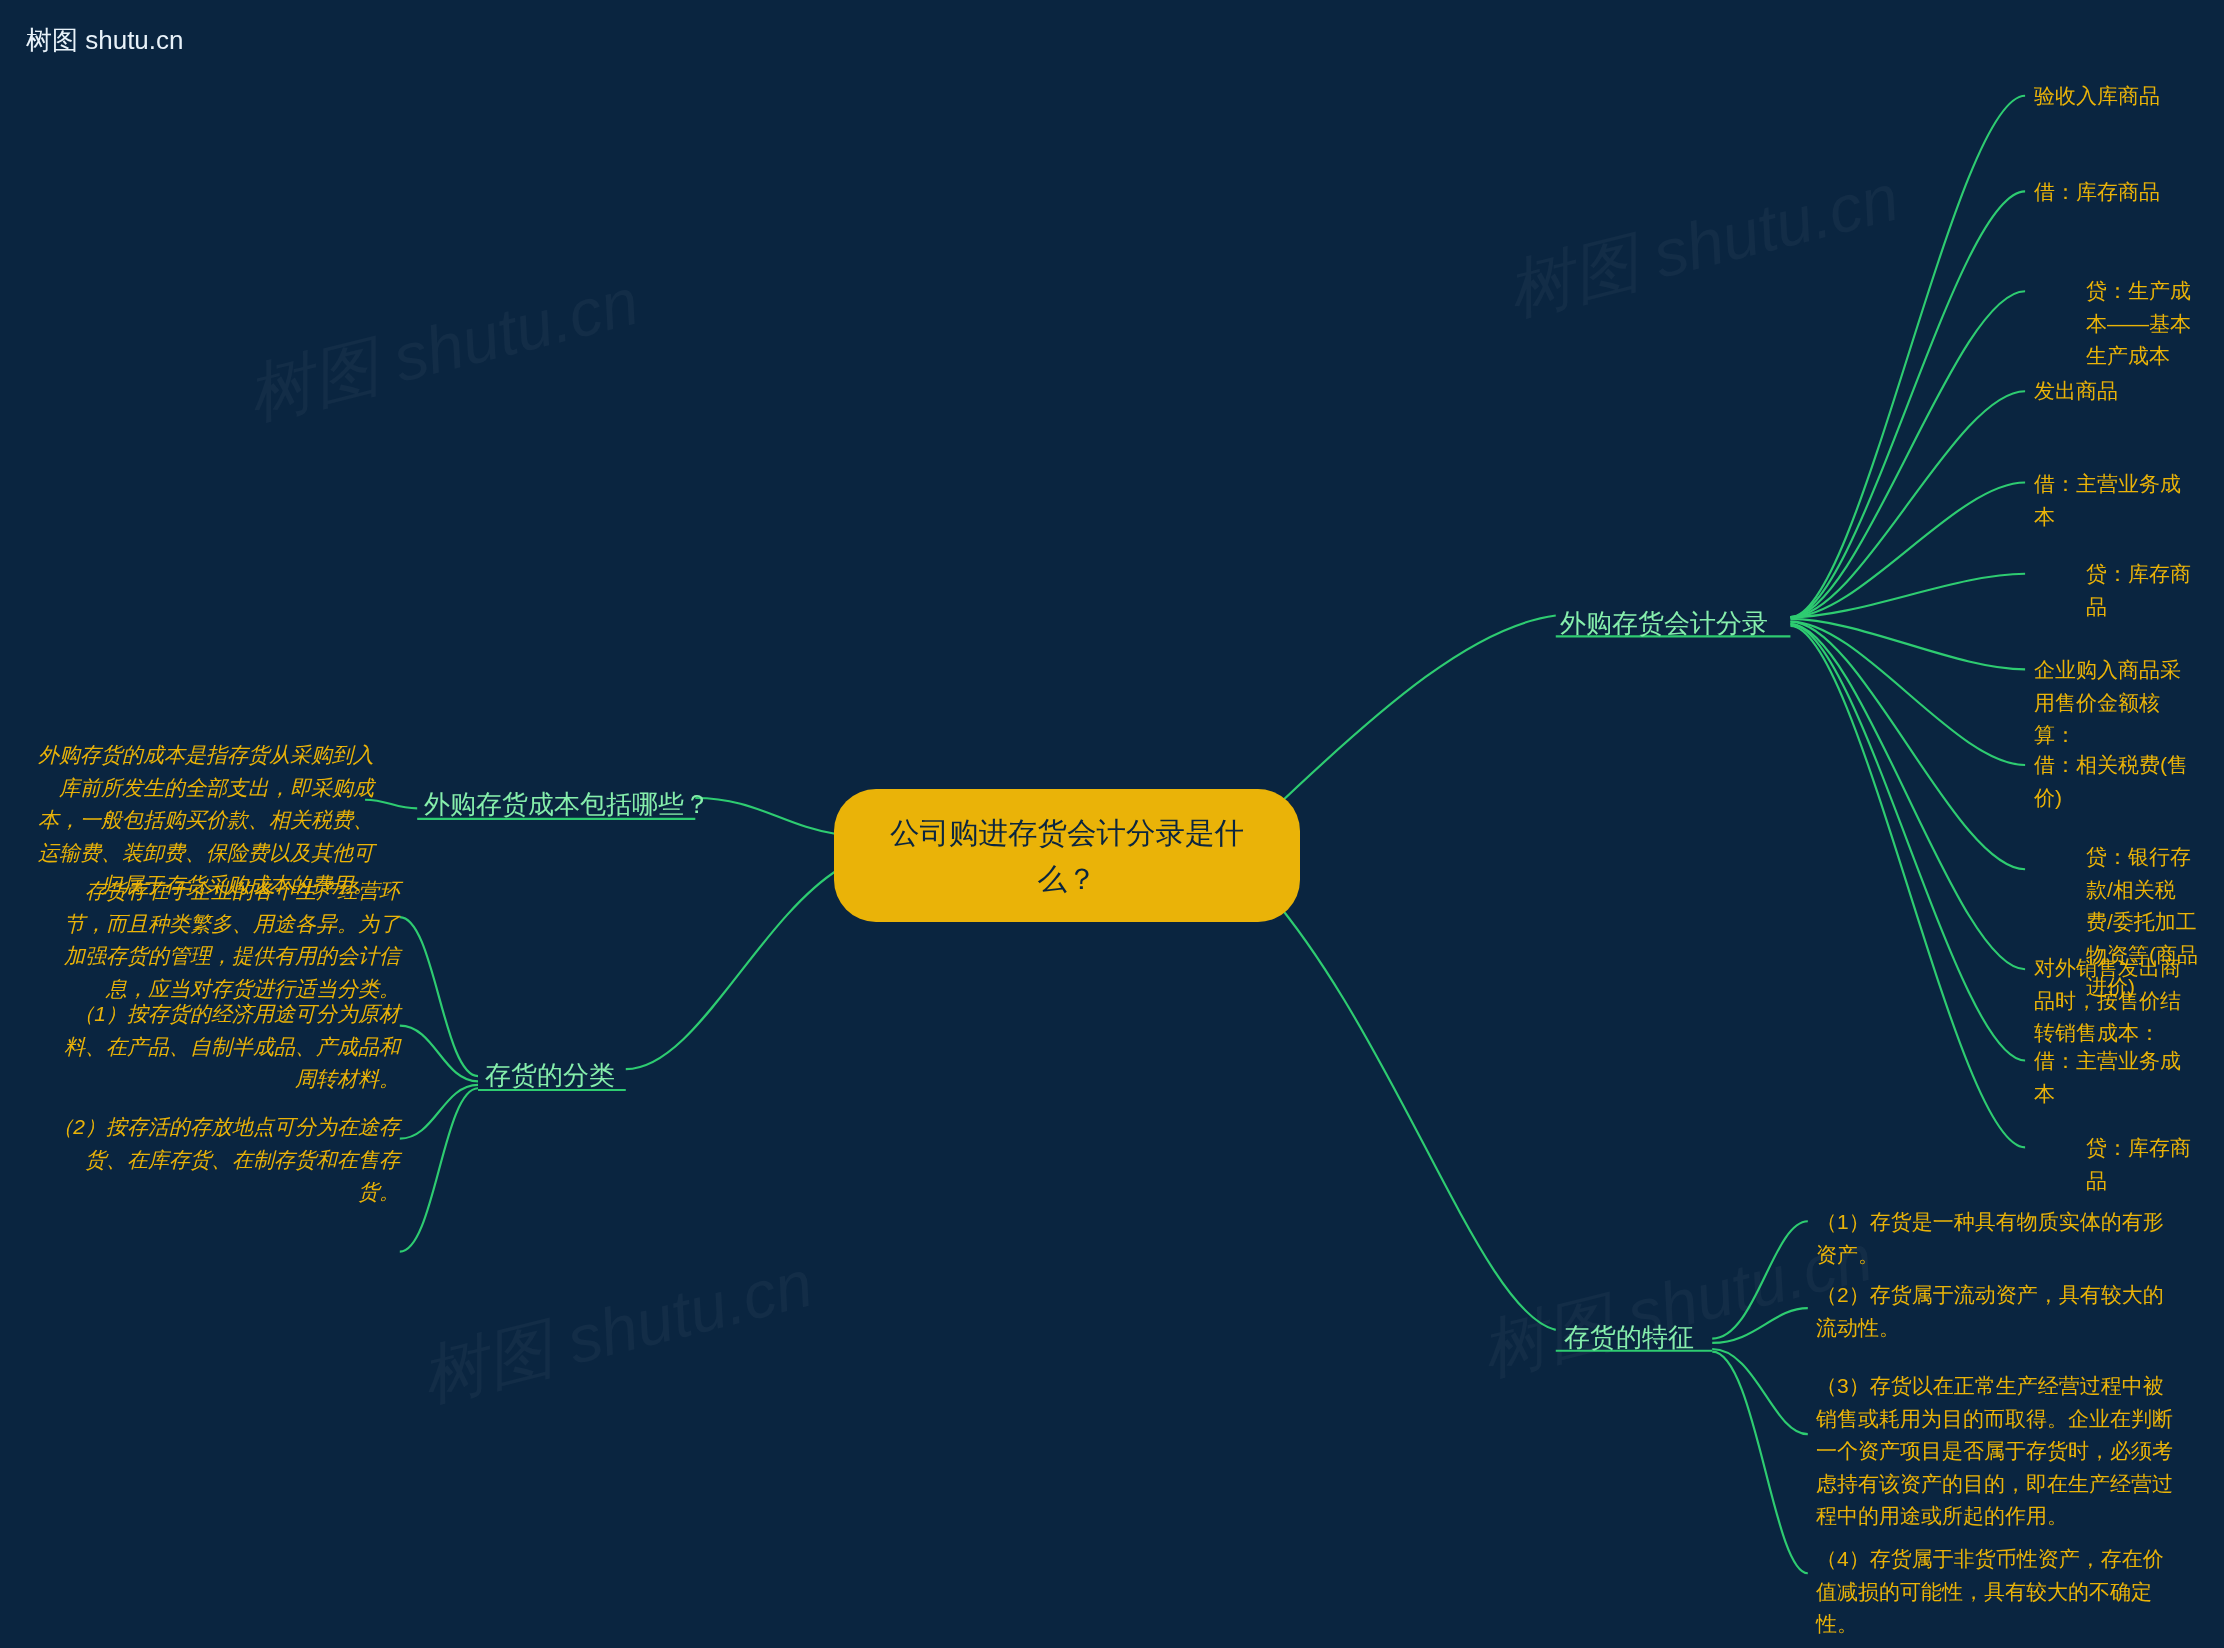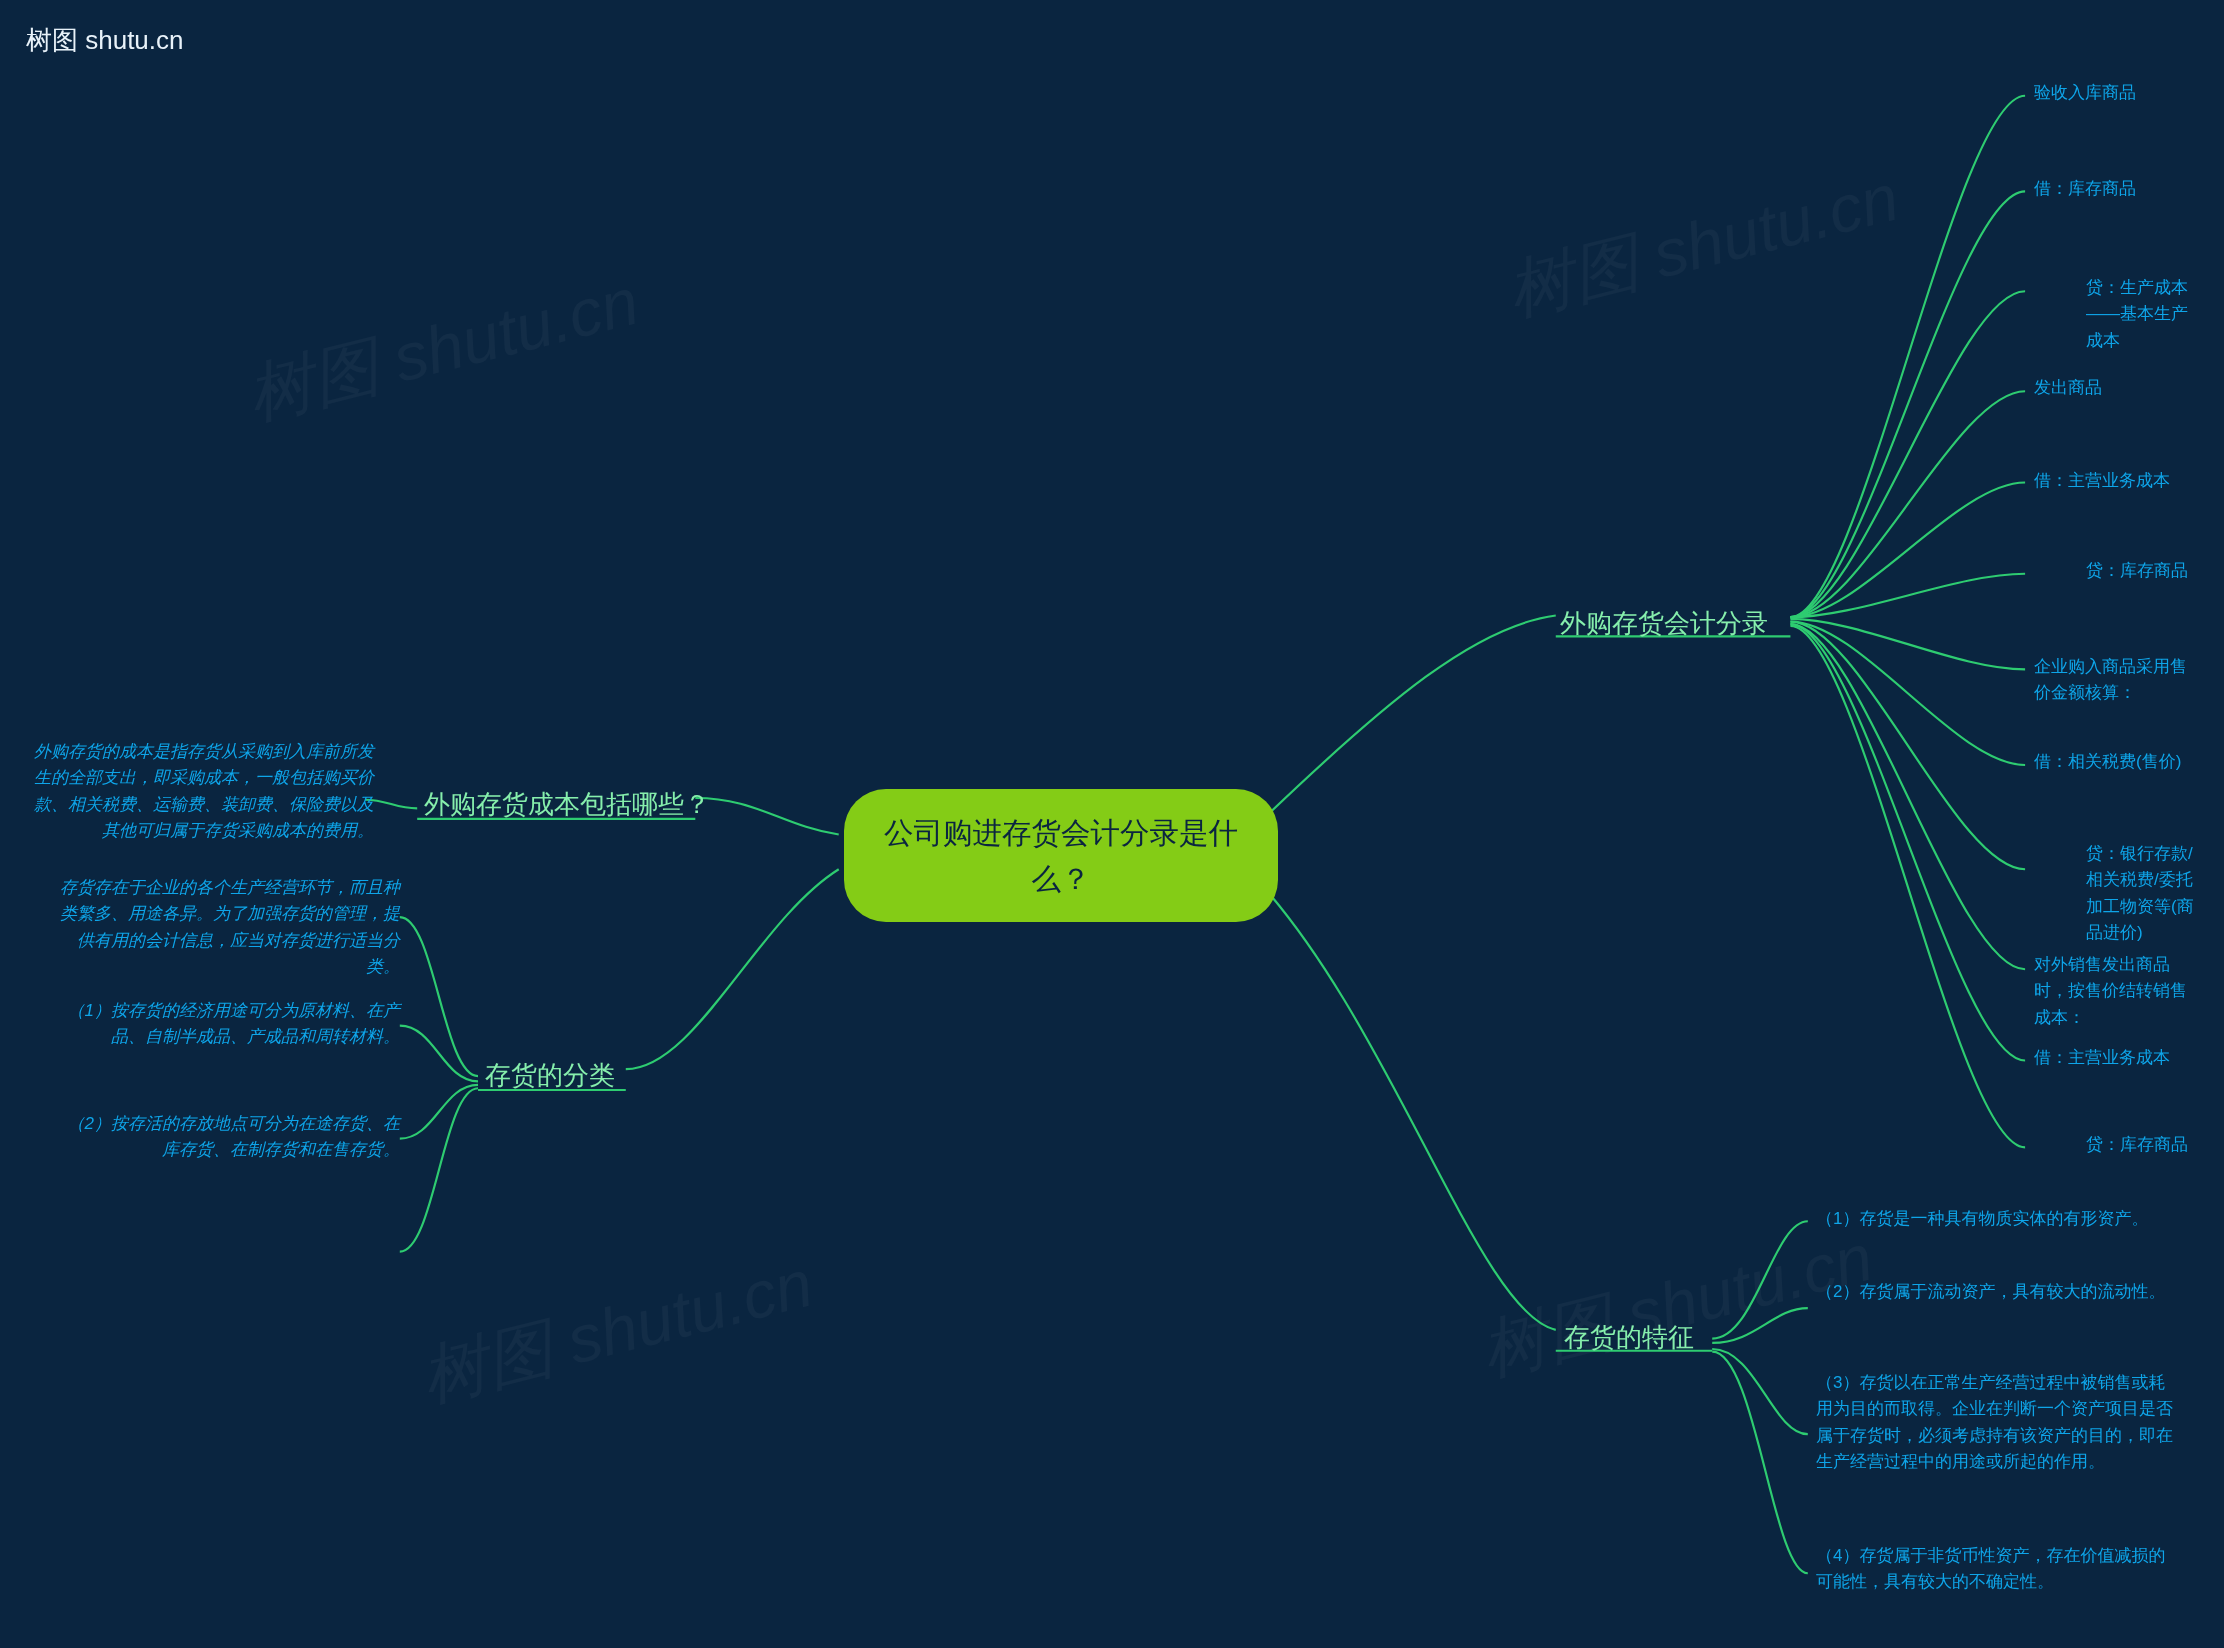--- a/index.html
+++ b/index.html
@@ -24,37 +24,36 @@
   width: 2225px;
   height: 1649px;
   pointer-events: none;
 }
 .node {
   position: absolute;
   font-size: 22.6px;
   line-height: 1.55;
 }
 .center-node {
-  background: #84cc16;
+  background: #eab308;
   color: #0a2540;
   border-radius: 42px;
-  padding: 21px 26px;
+  padding: 21px 42px;
   font-size: 29.5px;
   text-align: center;
   width: 382px;
-  margin-left: 10px;
 }
 .branch-label {
   color: #86efac;
   font-size: 26px;
   white-space: nowrap;
 }
 .leaf {
-  color: #0ea5e9;
-  font-size: 17px;
+  color: #eab308;
+  font-size: 21px;
   max-width: 365px;
 }
 .leaf.left {
   text-align: right;
   font-style: italic;
 }
 .leaf.right {
   text-align: left;
 }
 .leaf.indent {

